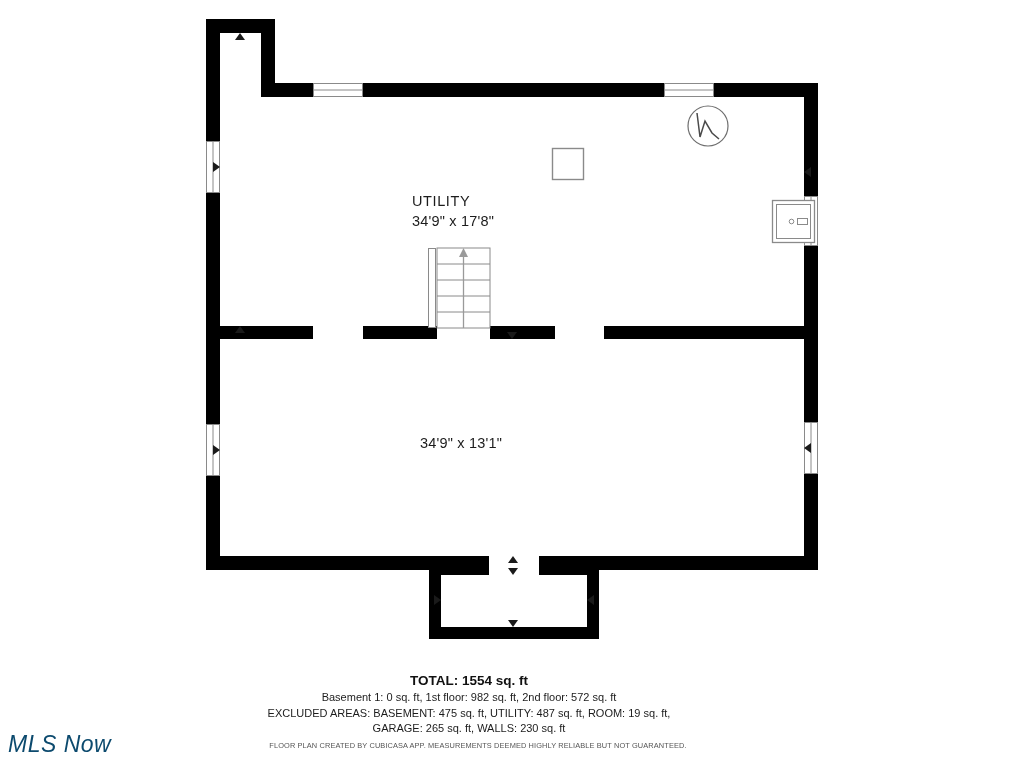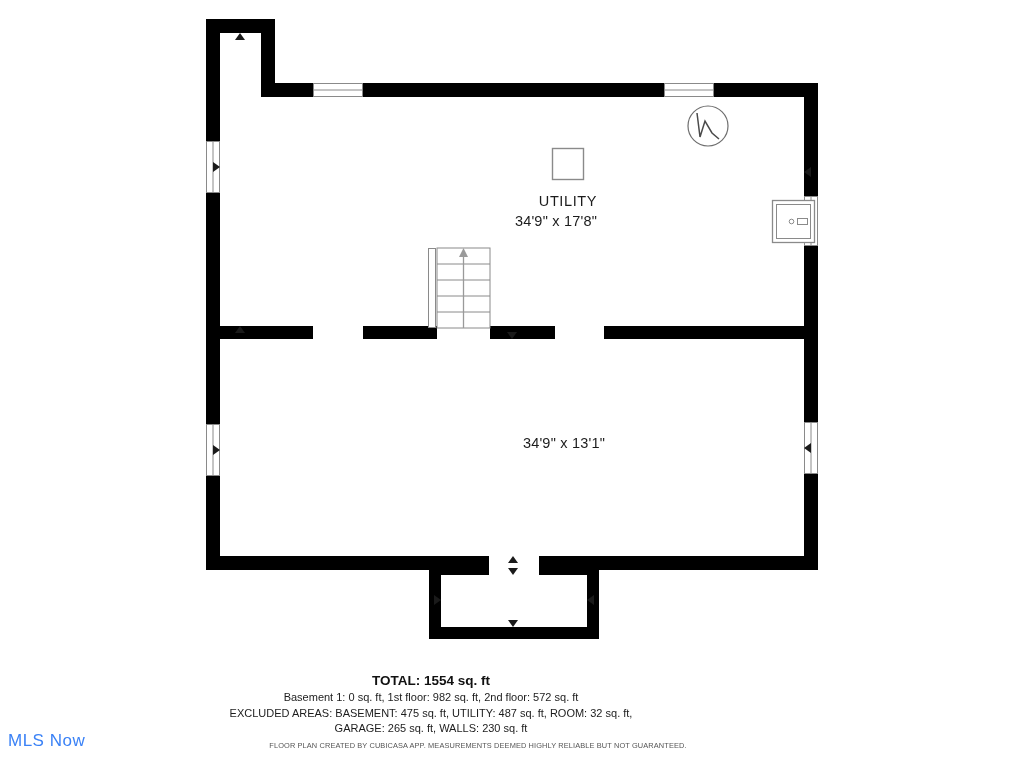--- a/index.html
+++ b/index.html
@@ -25,21 +25,21 @@
   }
 
   .plan-svg {
     position: absolute;
     left: 0; top: 0;
   }
 
   
   .room-label {
     position: absolute;
-    text-align: right;
+    text-align: left;
     line-height: 1.35;
     white-space: nowrap;
     pointer-events: none;
   }
   .room-label .rl-name {
     display: block;
     font-size: 14.5px;
     letter-spacing: 0.6px;
     color: #1c1c1c;
   }
@@ -54,20 +54,21 @@
   #label-basement { left: 420px; top: 434px; width: 185px; }
   #label-room     { left: 420px; top: 576px; width: 185px; }
 
   
   #summary {
     position: absolute;
     left: 0;
     top: 671px;
     width: 862px;
     text-align: center;
+    padding-left: 38px;
   }
   #summary .sum-total {
     font-size: 13.5px;
     font-weight: bold;
     color: #111111;
     line-height: 1.42;
   }
   #summary .sum-line {
     font-size: 11px;
     color: #1c1c1c;
@@ -82,25 +83,26 @@
     font-size: 7.4px;
     letter-spacing: 0.12px;
     color: #555555;
   }
 
   
   #brand-mls {
     position: absolute;
     left: 8px;
     top: 731px;
-    font-size: 17px;
+    font-size: 23px;
     font-weight: 300;
     letter-spacing: 0.5px;
-    color: #3b82f6;
+    color: #0c4a6e;
     font-family: "Liberation Sans", sans-serif;
+    font-style: italic;
   }
 </style>
 </head>
 <body>
 
 <div id="floorplan-stage">
 
   <svg class="plan-svg" width="1024" height="768" viewBox="0 0 1024 768">
 
     <g fill="#000000">
@@ -257,21 +259,21 @@
   </div>
 
   <div class="room-label" id="label-basement">
     <span class="rl-dims">34'9" x 13'1"</span>
   </div>
 
 
   <div id="summary">
     <div class="sum-total">TOTAL: 1554 sq. ft</div>
     <div class="sum-line">Basement 1: 0 sq. ft, 1st floor: 982 sq. ft, 2nd floor: 572 sq. ft</div>
-    <div class="sum-line">EXCLUDED AREAS: BASEMENT: 475 sq. ft, UTILITY: 487 sq. ft, ROOM: 32 sq. ft,</div>
+    <div class="sum-line">EXCLUDED AREAS: BASEMENT: 475 sq. ft, UTILITY: 487 sq. ft, ROOM: 19 sq. ft,</div>
     <div class="sum-line">GARAGE: 265 sq. ft, WALLS: 230 sq. ft</div>
   </div>
 
   <div id="disclaimer">FLOOR PLAN CREATED BY CUBICASA APP. MEASUREMENTS DEEMED HIGHLY RELIABLE BUT NOT GUARANTEED.</div>
 
   <div id="brand-mls">MLS Now</div>
 
 </div>
 
 </body></html>

